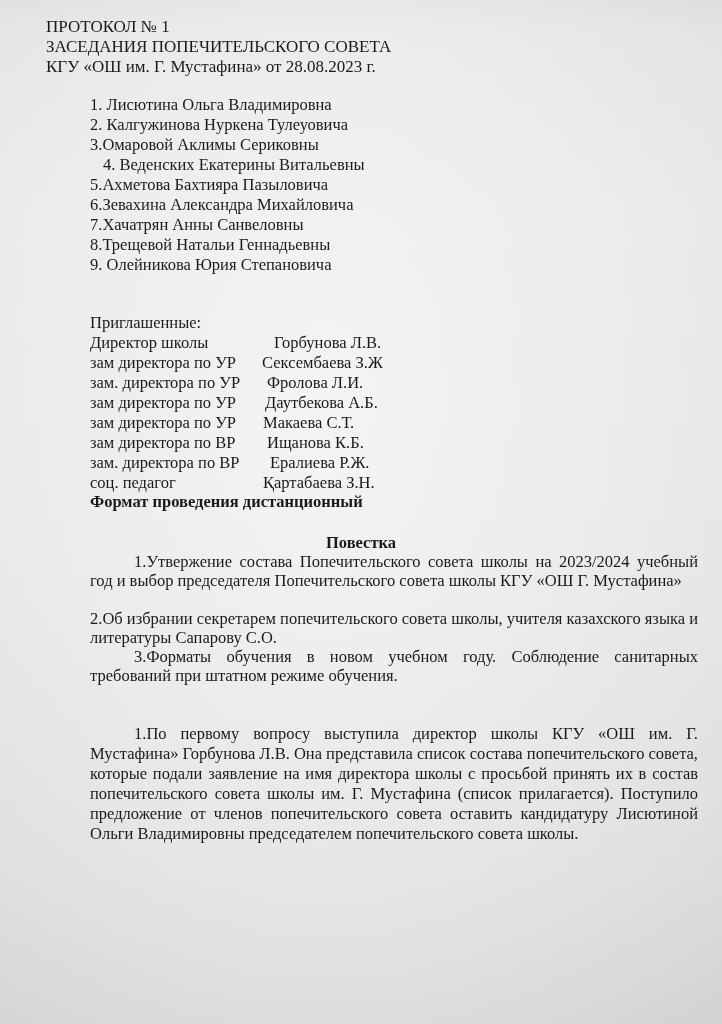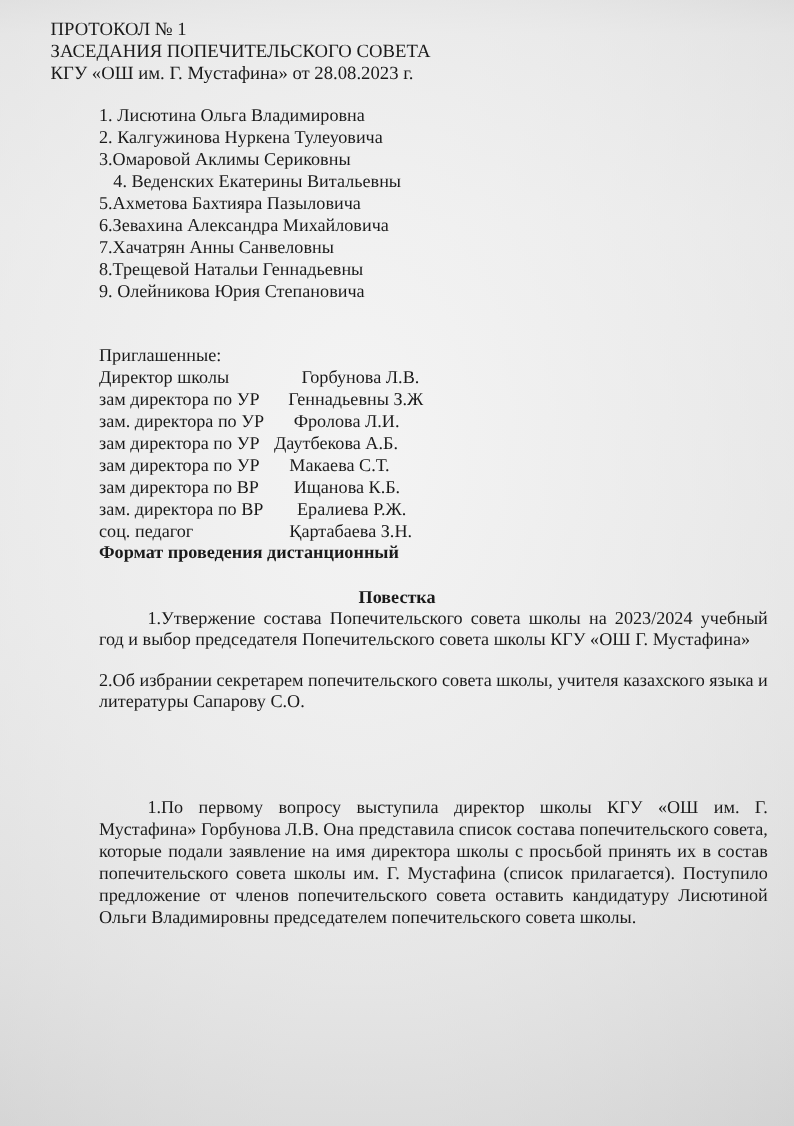--- a/index.html
+++ b/index.html
@@ -43,36 +43,37 @@
     <div class="abs ln" style="left:90px; top:215px;">7.Хачатрян Анны Санвеловны</div>
     <div class="abs ln" style="left:90px; top:235px;">8.Трещевой Натальи Геннадьевны</div>
     <div class="abs ln" style="left:90px; top:255px;">9. Олейникова Юрия Степановича</div>
   </div>
 
   <div class="abs ln" style="left:90px; top:313px;">Приглашенные:</div>
   <div>
     <div class="abs ln" style="left:90px; top:333px;">Директор школы</div>
     <div class="abs ln" style="left:274px; top:333px;">Горбунова Л.В.</div>
     <div class="abs ln" style="left:90px; top:353px;">зам директора по УР</div>
-    <div class="abs ln" style="left:262px; top:353px;">Геннадьевны З.Ж</div>
+    <div class="abs ln" style="left:262px; top:353px;">Сексембаева З.Ж</div>
     <div class="abs ln" style="left:90px; top:373px;">зам. директора по УР</div>
     <div class="abs ln" style="left:267px; top:373px;">Фролова Л.И.</div>
     <div class="abs ln" style="left:90px; top:393px;">зам директора по УР</div>
-    <div class="abs ln" style="left:249px; top:393px;">Даутбекова А.Б.</div>
+    <div class="abs ln" style="left:265px; top:393px;">Даутбекова А.Б.</div>
     <div class="abs ln" style="left:90px; top:413px;">зам директора по УР</div>
     <div class="abs ln" style="left:263px; top:413px;">Макаева С.Т.</div>
     <div class="abs ln" style="left:90px; top:433px;">зам директора по ВР</div>
     <div class="abs ln" style="left:267px; top:433px;text-align:right;">Ищанова К.Б.</div>
     <div class="abs ln" style="left:90px; top:453px;">зам. директора по ВР</div>
     <div class="abs ln" style="left:270px; top:453px;">Ералиева Р.Ж.</div>
     <div class="abs ln" style="left:90px; top:473px;">соц. педагог</div>
     <div class="abs ln" style="left:263px; top:473px;">Қартабаева З.Н.</div>
   </div>
   <div class="abs ln bold" style="left:90px; top:492px;">Формат проведения дистанционный</div>
 
   <div class="abs ln bold" style="left:0; width:722px; text-align:center; top:533px;">Повестка</div>
   <div class="para indent" style="top:552px;">1.Утвержение состава Попечительского совета школы на 2023/2024 учебный год и выбор  председателя Попечительского совета школы КГУ «ОШ Г. Мустафина»</div>
   <div class="para" style="top:609px;">2.Об избрании секретарем попечительского совета школы, учителя казахского языка и литературы Сапарову С.О.</div>
+  <div class="para indent" style="top:647px;">3.Форматы обучения в новом учебном году. Соблюдение санитарных требований при штатном режиме обучения.</div>
 
   <div class="para indent" style="top:724px; line-height:20px;">1.По первому вопросу выступила директор школы КГУ «ОШ им. Г. Мустафина» Горбунова Л.В. Она представила список состава попечительского совета, которые подали заявление на имя директора школы с просьбой принять их в состав попечительского совета школы им. Г. Мустафина (список прилагается).  Поступило предложение от членов попечительского совета оставить кандидатуру  Лисютиной  Ольги Владимировны  председателем попечительского совета школы.</div>
 
 
 </div>
 
 </body></html>

